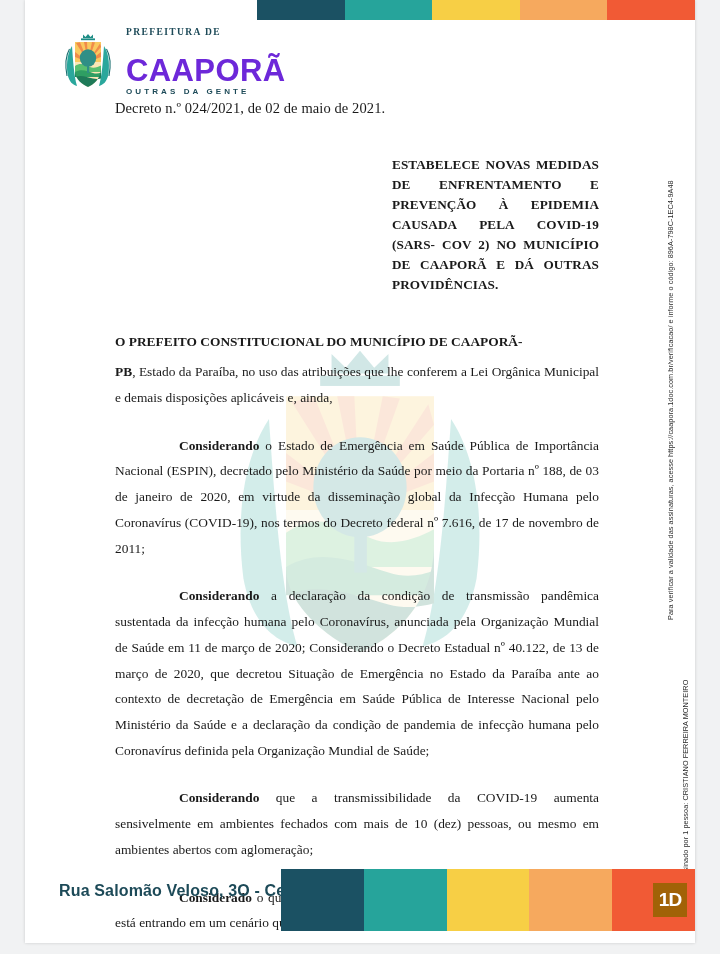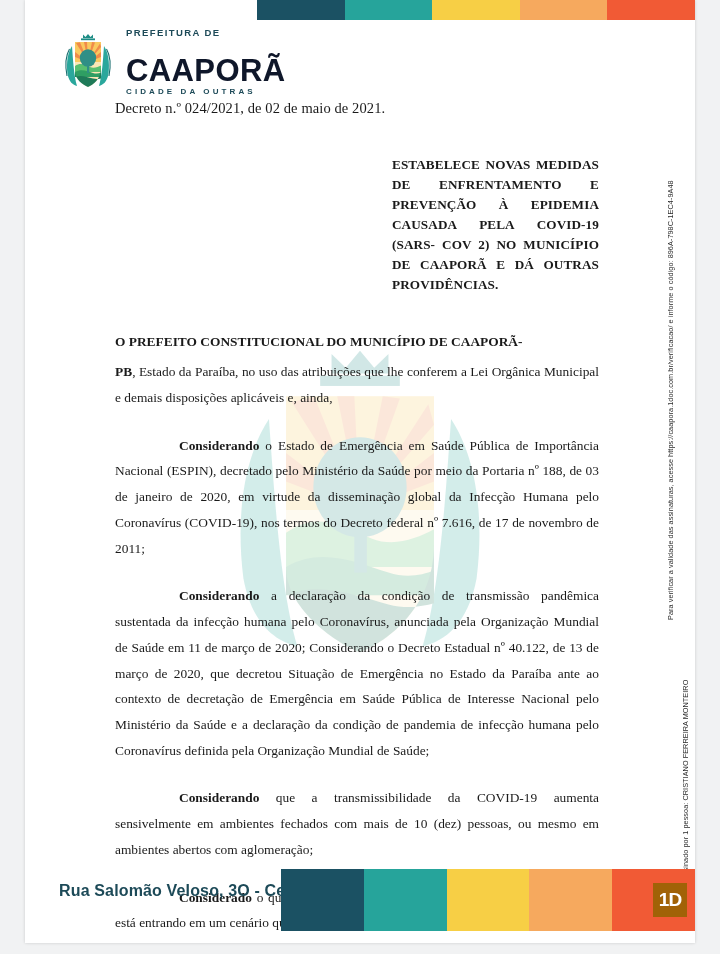--- a/index.html
+++ b/index.html
@@ -48,33 +48,33 @@
     position: absolute;
     left: 34px;
     top: 28px;
     display: flex;
     align-items: center;
     gap: 9px;
   }
   .crest { width: 58px; height: 60px; display: block; }
   .wordmark { line-height: 1; }
   .wm-top {
-    font-family: Liberation Sans, sans-serif;
+    font-family: Liberation Serif, serif;
     font-size: 9.5px;
     font-weight: 700;
     letter-spacing: 1.4px;
     color: #1d4a58;
     margin-bottom: 18px;
   }
   .wm-main {
     font-family: "Liberation Sans", sans-serif;
     font-size: 31px;
     font-weight: 700;
     letter-spacing: 0.4px;
-    color: #0f172a;
+    color: #6d28d9;
     line-height: 0.95;
   }
   .wm-sub {
     font-family: "Liberation Sans", sans-serif;
     font-size: 8px;
     font-weight: 700;
     letter-spacing: 3.1px;
     color: #1d4a58;
     margin-top: 3px;
   }
@@ -244,21 +244,21 @@
           <path d="M16 40 C22 36.5 28 39 34 41 C37 42 40 41.5 42 40.6 V45 H16 Z" fill="#2f9e63"></path>
           <path d="M16 45 C22 42.5 28 45 34 46.6 C37 47.4 40 47 42 46.4 V36 C42 47 34 53 29 55 C24 53 16 47 16 40 Z" fill="#1f7a58"></path>
 
           <ellipse cx="29" cy="26" rx="8.2" ry="8.8" fill="#2f8f86"></ellipse>
           <rect x="28" y="32" width="2.2" height="9" fill="#2f8f86"></rect>
         </g>
       </svg>
       <div class="wordmark">
         <div class="wm-top">PREFEITURA DE</div>
         <div class="wm-main">CAAPORÃ</div>
-        <div class="wm-sub">CIDADE DA OUTRAS</div>
+        <div class="wm-sub">OUTRAS DA GENTE</div>
       </div>
     </div>
 
     <svg class="watermark" viewBox="0 0 58 60">
       <g>
         <path d="M29 2 L31.5 5 L34 2.6 L34 6 L24 6 L24 2.6 L26.5 5 Z" fill="#1e8d86"></path>
         <rect x="22" y="6.4" width="14" height="1.8" fill="#1e8d86"></rect>
         <path d="M13 14 C9 20 7 30 8.5 42 C10 50 14 53 18 54 C15 44 14 28 13 14 Z" fill="#2aa79c"></path>
         <path d="M45 14 C49 20 51 30 49.5 42 C48 50 44 53 40 54 C43 44 44 28 45 14 Z" fill="#2aa79c"></path>
         <path d="M16 10 H42 V36 C42 47 34 53 29 55 C24 53 16 47 16 36 Z" fill="#fbe7b6"></path>

